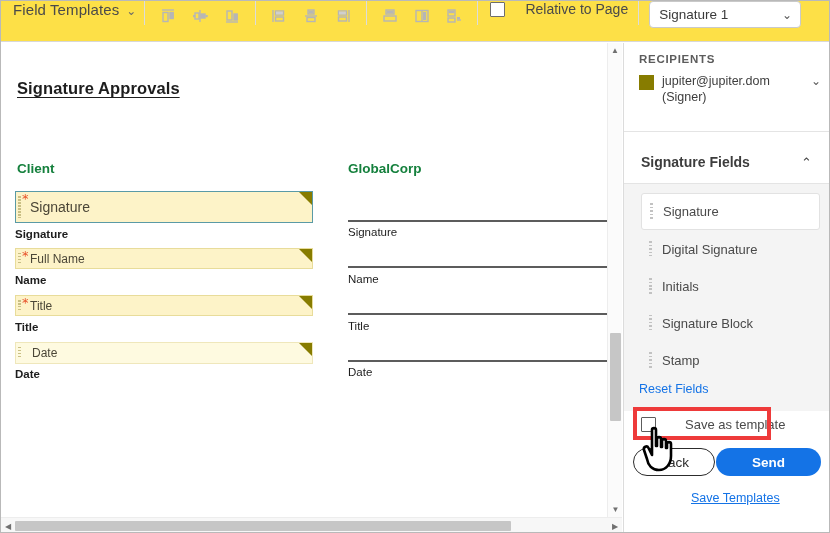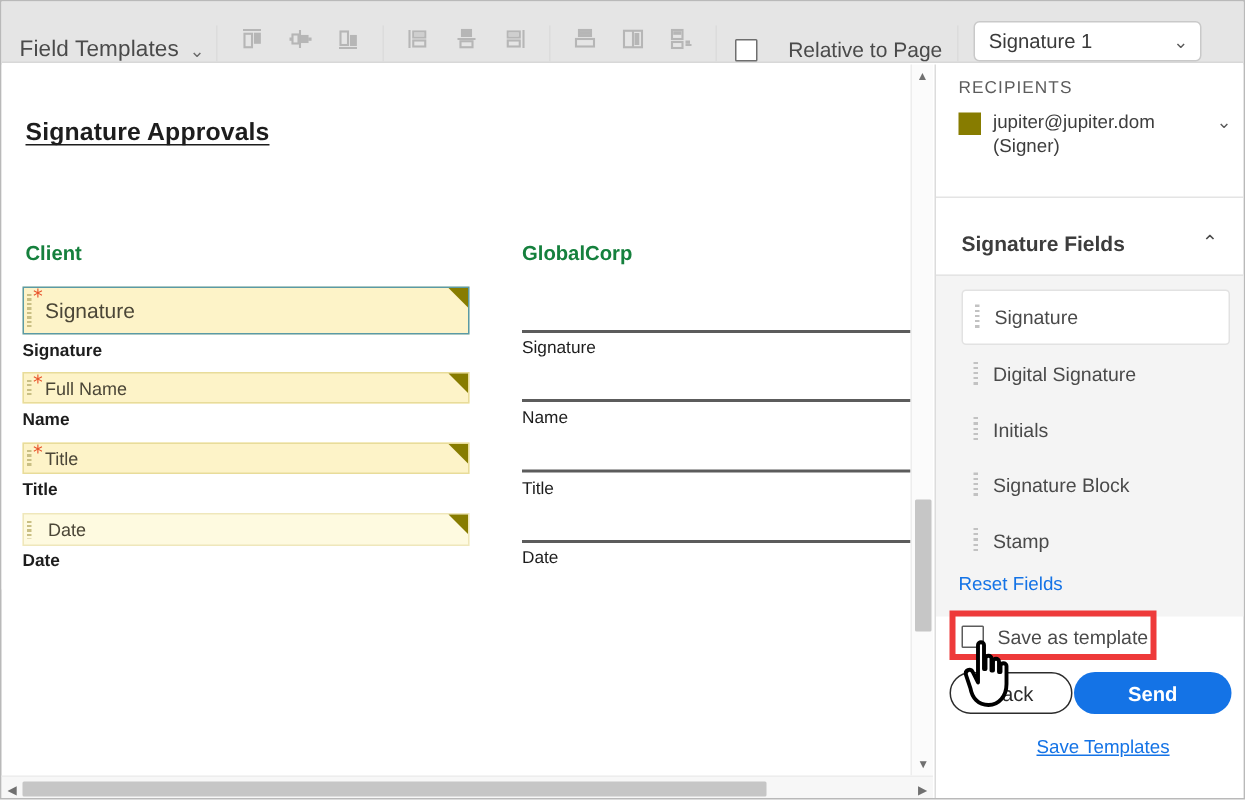--- a/index.html
+++ b/index.html
@@ -9,22 +9,22 @@
     background:#ffffff;color:#2c2c2c;
   }
   #app{
     position:relative;width:830px;height:533px;box-sizing:border-box;
     border:1px solid #b9b9b9;background:#ffffff;overflow:hidden;
   }
 
   
   #toolbar{
     position:absolute;left:0;top:0;width:828px;height:41px;
-    background:#e5e5e5;border-bottom:1px solid #d8d8d8;
-    display:flex;align-items:flex-end;box-sizing:border-box;
+    background:#fde047;border-bottom:1px solid #d8d8d8;
+    display:flex;align-items:flex-start;box-sizing:border-box;
   }
   .tb-label{
     font-size:15px;color:#4a4a4a;padding-left:12px;letter-spacing:.1px;
     white-space:nowrap;display:flex;align-items:center;gap:7px;
   }
   .tb-caret{font-size:12px;color:#6a6a6a;line-height:1;transform:translateY(1px);}
   .tb-sep{width:1px;height:24px;background:#dcdcdc;margin:0 8px;flex:0 0 auto;}
   .tb-icons{display:flex;align-items:center;gap:2px;}
   .tb-btn{
     width:30px;height:30px;display:flex;align-items:center;justify-content:center;
@@ -112,21 +112,21 @@
   #hthumb{
     position:absolute;left:14px;top:3px;width:496px;height:10px;background:#c6c6c6;border-radius:1px;
   }
 
   
   #panel{
     position:absolute;left:622px;top:42px;width:206px;height:490px;
     background:#ffffff;border-left:1px solid #dcdcdc;box-sizing:border-box;
   }
   #recip-head{
-    position:absolute;left:15px;top:10px;font-size:11.5px;font-weight:normal;
+    position:absolute;left:15px;top:10px;font-size:11.5px;font-weight:bold;
     color:#5c5c5c;letter-spacing:.7px;text-align:right;
   }
   #recip-row{
     position:absolute;left:15px;top:30px;right:8px;display:flex;align-items:flex-start;gap:8px;
   }
   #recip-sw{width:15px;height:15px;background:#877c00;flex:0 0 auto;margin-top:2px;}
   #recip-txt{font-size:12.5px;color:#3d3d3d;line-height:16px;flex:1 1 auto;}
   #recip-caret{font-size:12px;color:#5a5a5a;margin-top:1px;}
   #panel-div{position:absolute;left:0;top:88px;width:206px;height:1px;background:#e4e4e4;}
 
@@ -155,21 +155,21 @@
   }
   .sf-text{font-size:13px;color:#4a4a4a;margin-left:10px;}
 
   #reset-link{
     position:absolute;left:638px;top:381px;font-size:12.5px;color:#1473e6;
   }
   #tmpl-row{
     position:absolute;left:640px;top:416px;display:flex;align-items:center;gap:9px;
   }
   #tmpl-box{width:13px;height:13px;border:1.6px solid #5c5c5c;border-radius:1px;background:#fff;}
-  #tmpl-text{font-size:13px;color:#4a4a4a;}
+  #tmpl-text{font-size:13px;color:#4a4a4a;margin-left:20px;}
 
   #btn-back{
     position:absolute;left:632px;top:447px;width:82px;height:28px;
     border:1.6px solid #2c2c2c;border-radius:16px;background:#fff;
     display:flex;align-items:center;justify-content:center;
     font-size:13.5px;color:#2c2c2c;box-sizing:border-box;
   }
   #btn-send{
     position:absolute;left:715px;top:447px;width:105px;height:28px;
     border-radius:16px;background:#1473e6;

